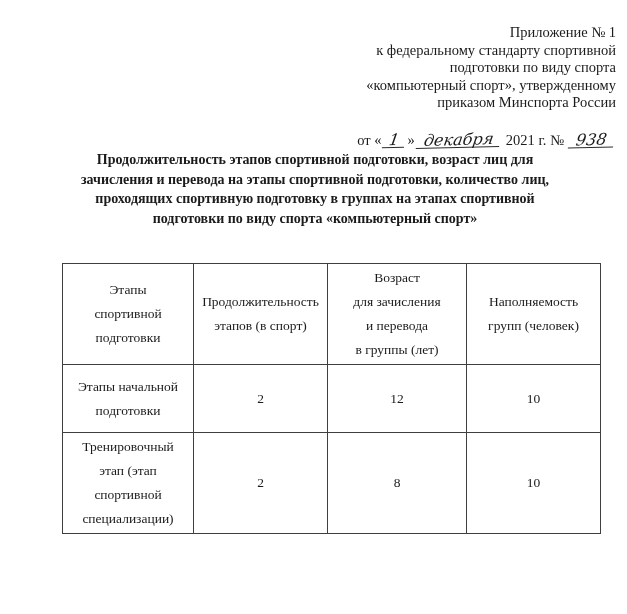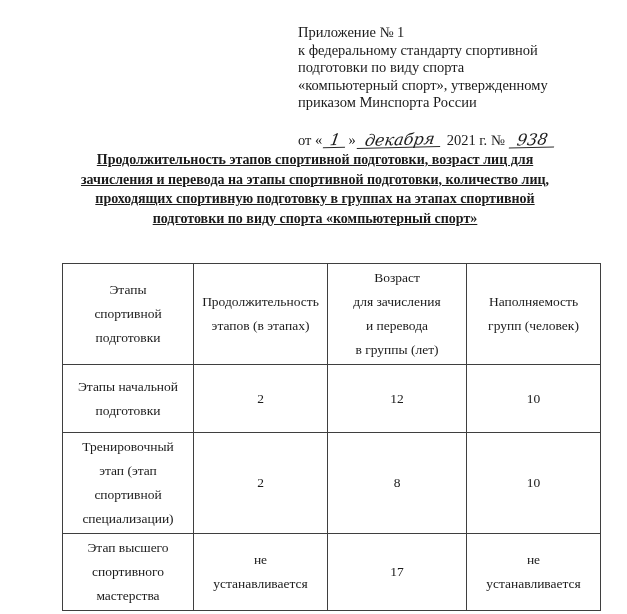--- a/index.html
+++ b/index.html
@@ -17,21 +17,21 @@
     width: 627px;
     height: 614px;
     background: #ffffff;
   }
   
   .appendix-header {
     position: absolute;
     left: 298px;
     top: 7px;
     width: 318px;
-    text-align: left;
+    text-align: right;
     font-size: 14.5px;
     line-height: 17.4px;
     white-space: pre-line;
   }
   .date-line {
     margin-top: 1px;
     font-size: 14.5px;
     line-height: 20px;
   }
   .hw {
@@ -50,21 +50,20 @@
   .doc-title {
     position: absolute;
     left: 30px;
     top: 150px;
     width: 570px;
     text-align: center;
     font-weight: bold;
     font-size: 14px;
     line-height: 19.5px;
     white-space: pre-line;
-    text-decoration: underline;
   }
   
   table.stages {
     position: absolute;
     left: 62px;
     top: 263px;
     width: 538px;
     border-collapse: collapse;
     table-layout: fixed;
     font-size: 13.5px;
@@ -104,21 +103,21 @@
       <col style="width:134px">
       <col style="width:139px">
       <col style="width:134px">
     </colgroup>
     <tbody>
       <tr style="height:74px">
         <th>Этапы
 спортивной
 подготовки</th>
         <th>Продолжительность
-этапов (в этапах)</th>
+этапов (в спорт)</th>
         <th>Возраст
 для зачисления
 и перевода
 в группы (лет)</th>
         <th>Наполняемость
 групп (человек)</th>
       </tr>
       <tr style="height:68px">
         <td>Этапы начальной
 подготовки</td>
@@ -128,26 +127,16 @@
       </tr>
       <tr style="height:73px">
         <td>Тренировочный
 этап (этап
 спортивной
 специализации)</td>
         <td>2</td>
         <td>8</td>
         <td>10</td>
       </tr>
-      <tr style="height:54px">
-        <td>Этап высшего
-спортивного
-мастерства</td>
-        <td>не
-устанавливается</td>
-        <td>17</td>
-        <td>не
-устанавливается</td>
-      </tr>
     </tbody>
   </table>
 
 </div>
 
 </body></html>

